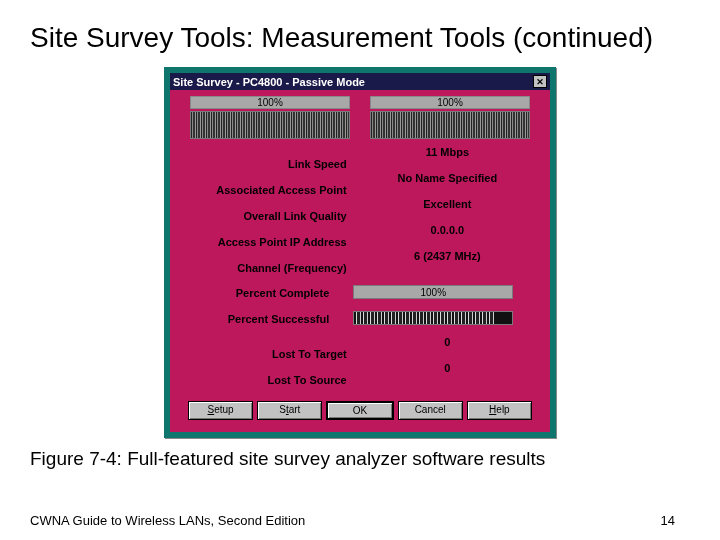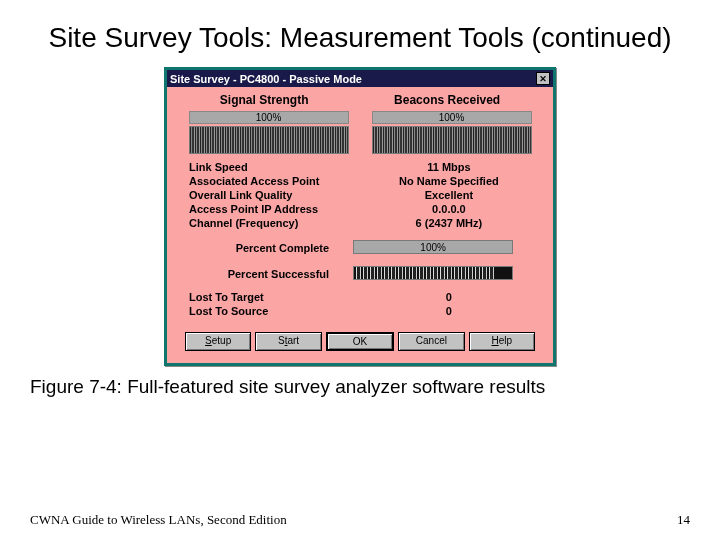--- a/index.html
+++ b/index.html
@@ -6,29 +6,29 @@
   html, body { margin: 0; padding: 0; }
   body {
     width: 720px; height: 540px;
     font-family: Arial, Helvetica, sans-serif;
     background: #fff;
     position: relative;
     color: #000;
   }
   .slide-title {
     font-size: 28px;
-    text-align: center;
+    text-align: left;
     padding: 20px 30px 8px 30px;
     line-height: 1.25;
   }
   .window {
     width: 392px;
     margin: 4px auto 0 auto;
-    background: #fca5a5;
-    border: 3px solid #0f766e;
+    background: #be185d;
+    border: 6px solid #0f766e;
     box-shadow: 1px 1px 0 #888;
   }
   .titlebar {
     background: #1a1a4a;
     color: #fff;
     font-size: 11px;
     font-weight: bold;
     padding: 2px 3px;
     display: flex;
     justify-content: space-between;
@@ -70,21 +70,21 @@
     font-size: 10px;
   }
   .barcode {
     width: 160px; height: 28px;
     border: 1px solid #7a7a7a;
     background: repeating-linear-gradient(90deg,#222 0,#222 1px,#888 1px,#888 2px,#333 2px,#333 4px,#999 4px,#999 5px);
   }
   .barcode-row { display: flex; justify-content: space-around; margin-bottom: 6px; }
   .kv-table { width: 100%; }
   .kv-row { display: flex; justify-content: space-between; padding: 1px 12px; font-weight: bold; font-size: 11px; }
-  .kv-row .k { width: 52%; padding-right: 20px; }
+  .kv-row .k { width: 52%; text-align: right; padding-right: 20px; margin-top: 12px; }
   .kv-row .v { width: 48%; text-align: center; }
   .sep { height: 8px; }
   .prog-row { display: flex; align-items: flex-end; padding: 2px 12px; font-weight: bold; font-size: 11px; }
   .prog-row .k { width: 48%; text-align: right; padding-right: 24px; }
   .prog-row .bar { width: 160px; height: 14px; border: 1px solid #7a7a7a; }
   .prog-complete {
     background: #a8a8a8;
     display: flex; align-items: center; justify-content: center;
     font-size: 10px; font-weight: normal;
   }
@@ -113,42 +113,37 @@
   }
   .win-btn u { text-decoration: underline; }
   .ok-btn { border: 2px solid #000; }
   .caption {
     font-size: 19px;
     padding: 10px 30px 2px 30px;
   }
   .footer {
     position: absolute;
     bottom: 12px;
-    left: 30px; right: 30px;
+    left: 30px; right: 45px;
     display: flex; justify-content: space-between;
     font-size: 13px;
-    font-family: Liberation Serif, serif;
   }
 </style>
 </head>
 <body>
 
 <div class="slide-title">Site Survey Tools: Measurement Tools (continued)</div>
 
 <div class="window">
   <div class="titlebar">
     <span>Site Survey - PC4800 - Passive Mode</span>
     <div class="close-btn">✕</div>
   </div>
   <div class="content">
 
-    <div class="top-headers">
-      <span>Signal Strength</span>
-      <span>Beacons Received</span>
-    </div>
 
     <div class="top-pct-row">
       <div class="pct-bar">100%</div>
       <div class="pct-bar">100%</div>
     </div>
 
     <div class="barcode-row">
       <div class="barcode"></div>
       <div class="barcode"></div>
     </div>

